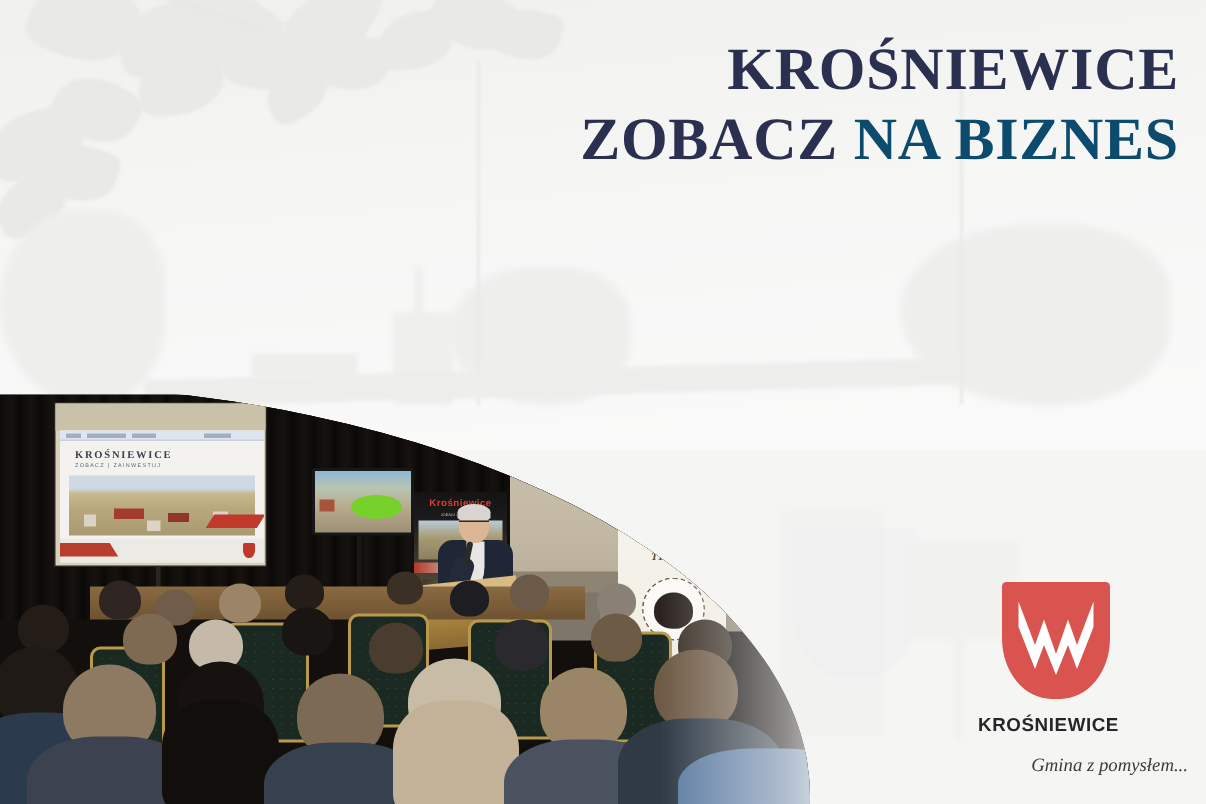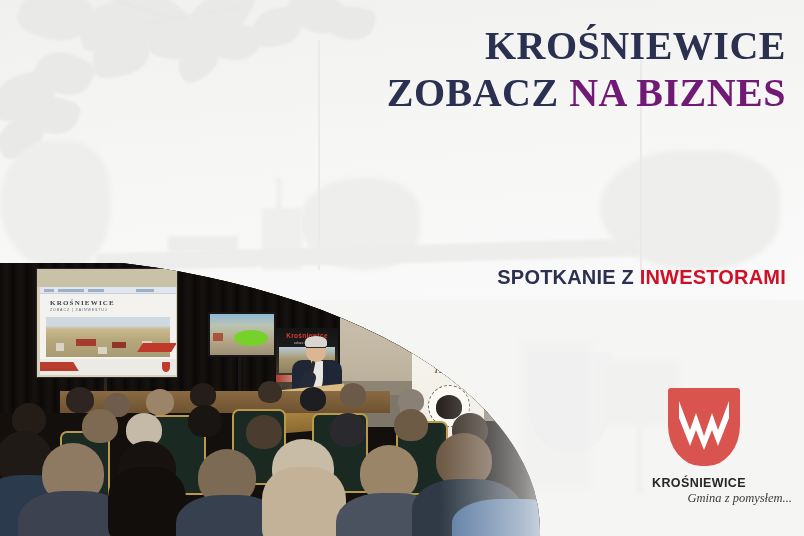--- a/index.html
+++ b/index.html
@@ -76,21 +76,21 @@
     text-align:right;
     font-family:"Liberation Serif", serif;
     font-weight:700;
     color:#2b3050;
     letter-spacing:.5px;
     line-height:1.08;
     z-index:6;
   }
   .headline .line1 { display:block; font-size:40px; }
   .headline .line2 { display:block; font-size:40px; margin-top:4px; }
-  .headline .red { color:#701a75; }
+  .headline .red { color:#0c4a6e; }
 
   .subhead {
     position:absolute; right:18px; top:266px;
     font-family:"Liberation Sans", sans-serif;
     font-weight:700;
     font-size:20px;
     letter-spacing:.2px;
     color:#2b3050;
     z-index:6;
   }
@@ -109,21 +109,21 @@
   }
   .shield svg { position:absolute; left:0; top:0; }
   .logo-name {
     margin-top:10px;
     font-size:12.5px; font-weight:700; letter-spacing:.4px;
     color:#262626; text-align:left; padding-left:4px;
   }
   .logo-tag {
     font-family:"Liberation Serif", serif;
     font-style:italic; font-size:12.5px; color:#3a3a3a;
-    text-align:right; padding-right:4px; margin-top:1px;
+    text-align:right; padding-right:4px; margin-top:13px;
   }
 
   
   .photo {
     position:absolute; left:0; top:263px; width:560px; height:273px;
     overflow:hidden;
     z-index:5;
     -webkit-clip-path: ellipse(540px 275px at 0px 268px);
     clip-path: ellipse(540px 275px at 0px 268px);
   }
@@ -412,21 +412,20 @@
     <div class="gs-body"></div>
   </div>
   <div class="ghost-board"></div>
   <div class="ghost-stand"></div>
 
   <h1 class="headline">
     <span class="line1">KROŚNIEWICE</span>
     <span class="line2"><span>ZOBACZ </span><span class="red">NA BIZNES</span></span>
   </h1>
 
-  <div class="subhead"><span>SPOTKANIE Z </span><span class="red">INWESTORAMI</span></div>
 
   <div class="photo">
     <div class="photo-inner">
 
       <div class="curtain"></div>
       <div class="wall-right"></div>
       <div class="wall-step"></div>
       <div class="wall-step2"></div>
 
       <div class="screen-frame">

